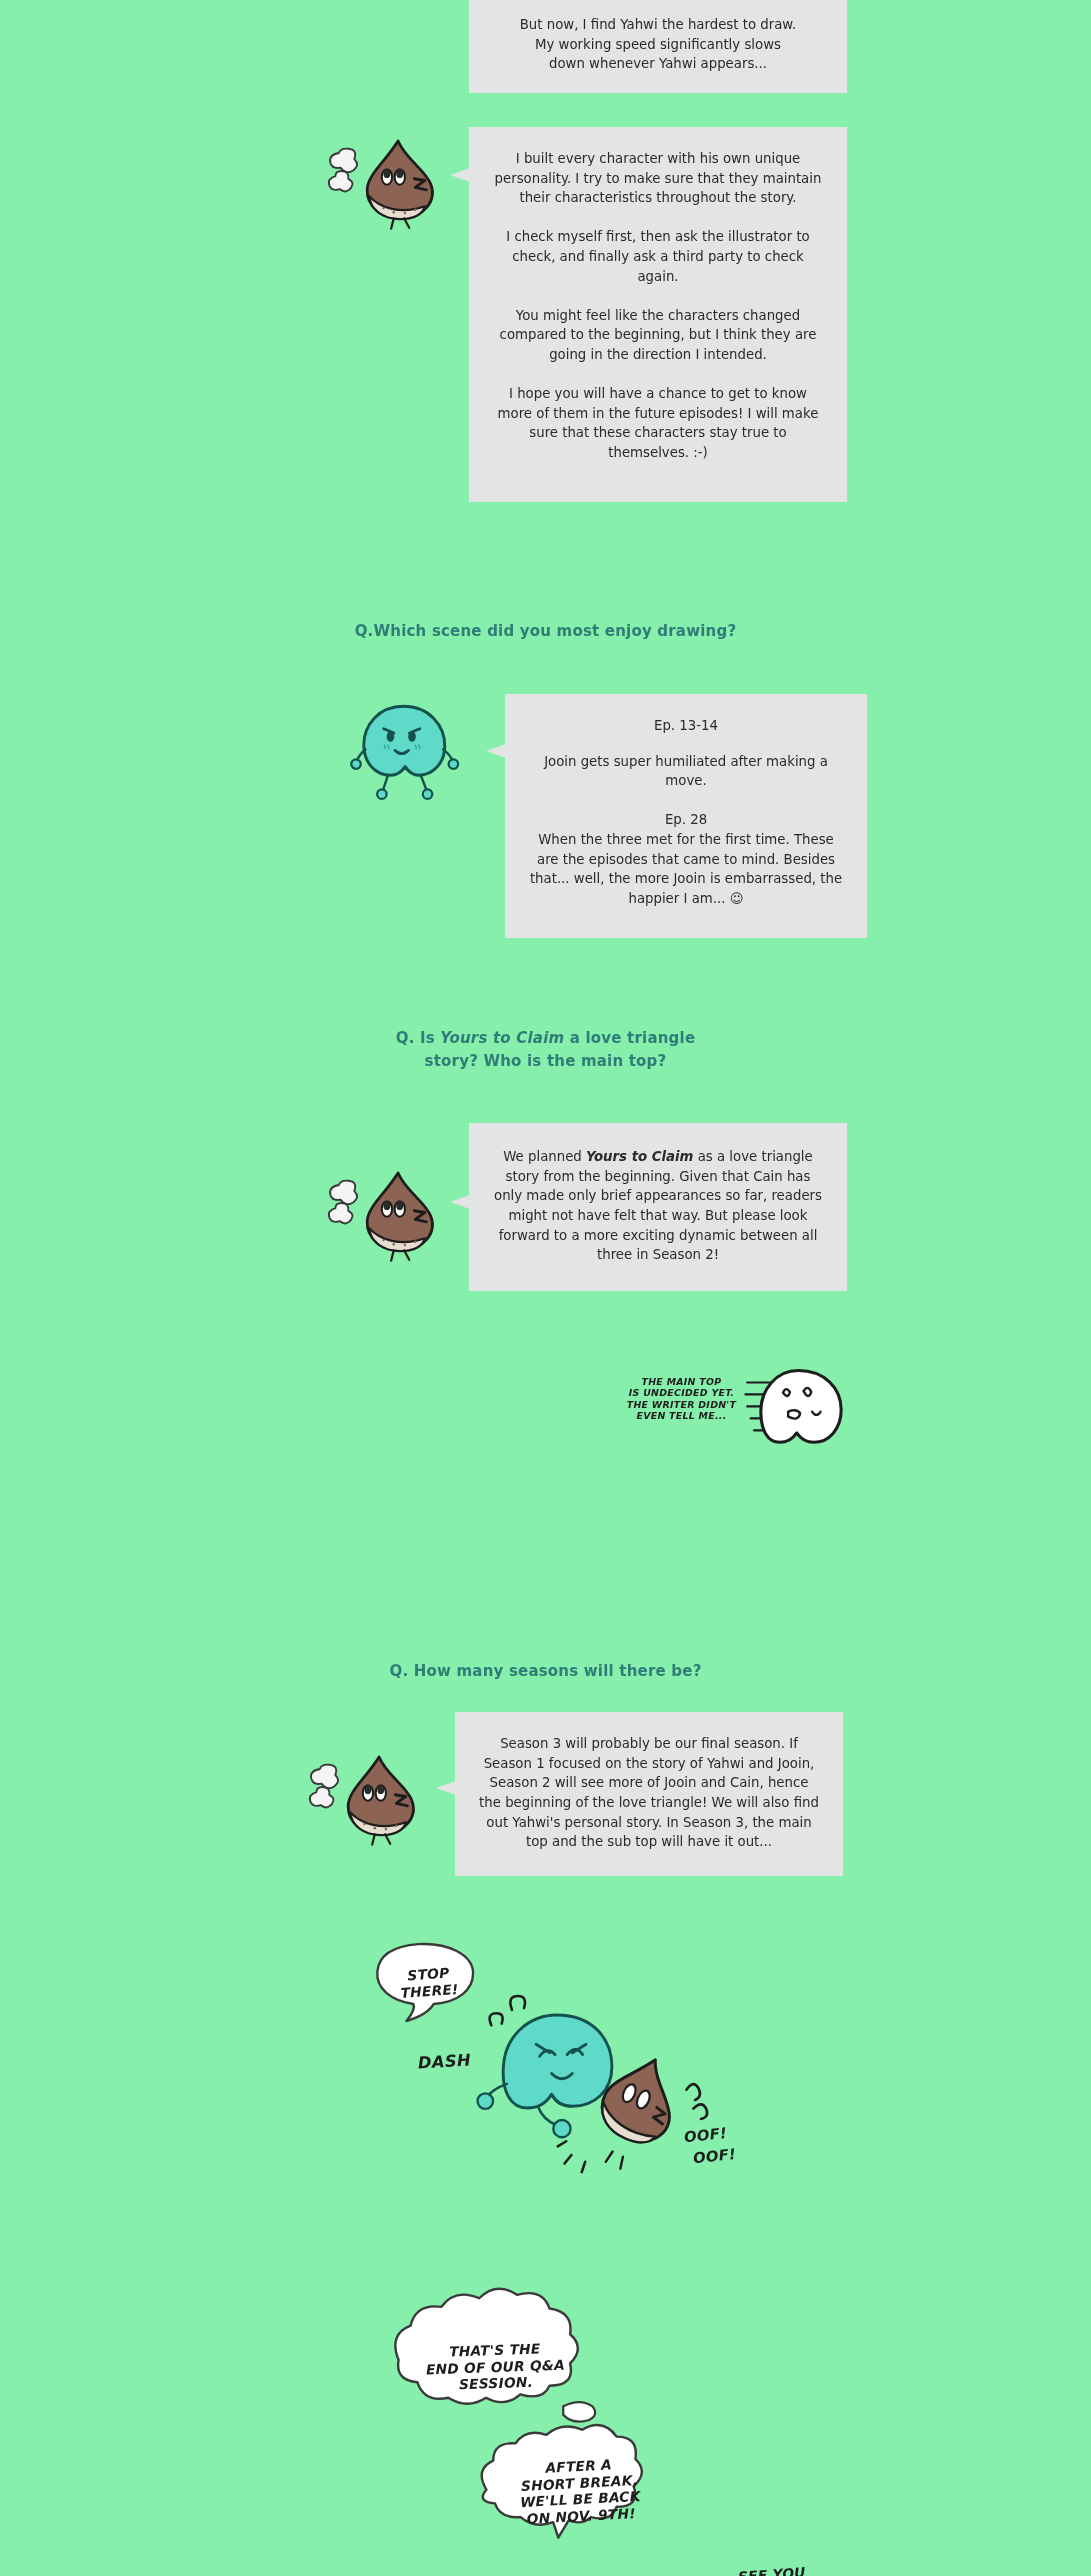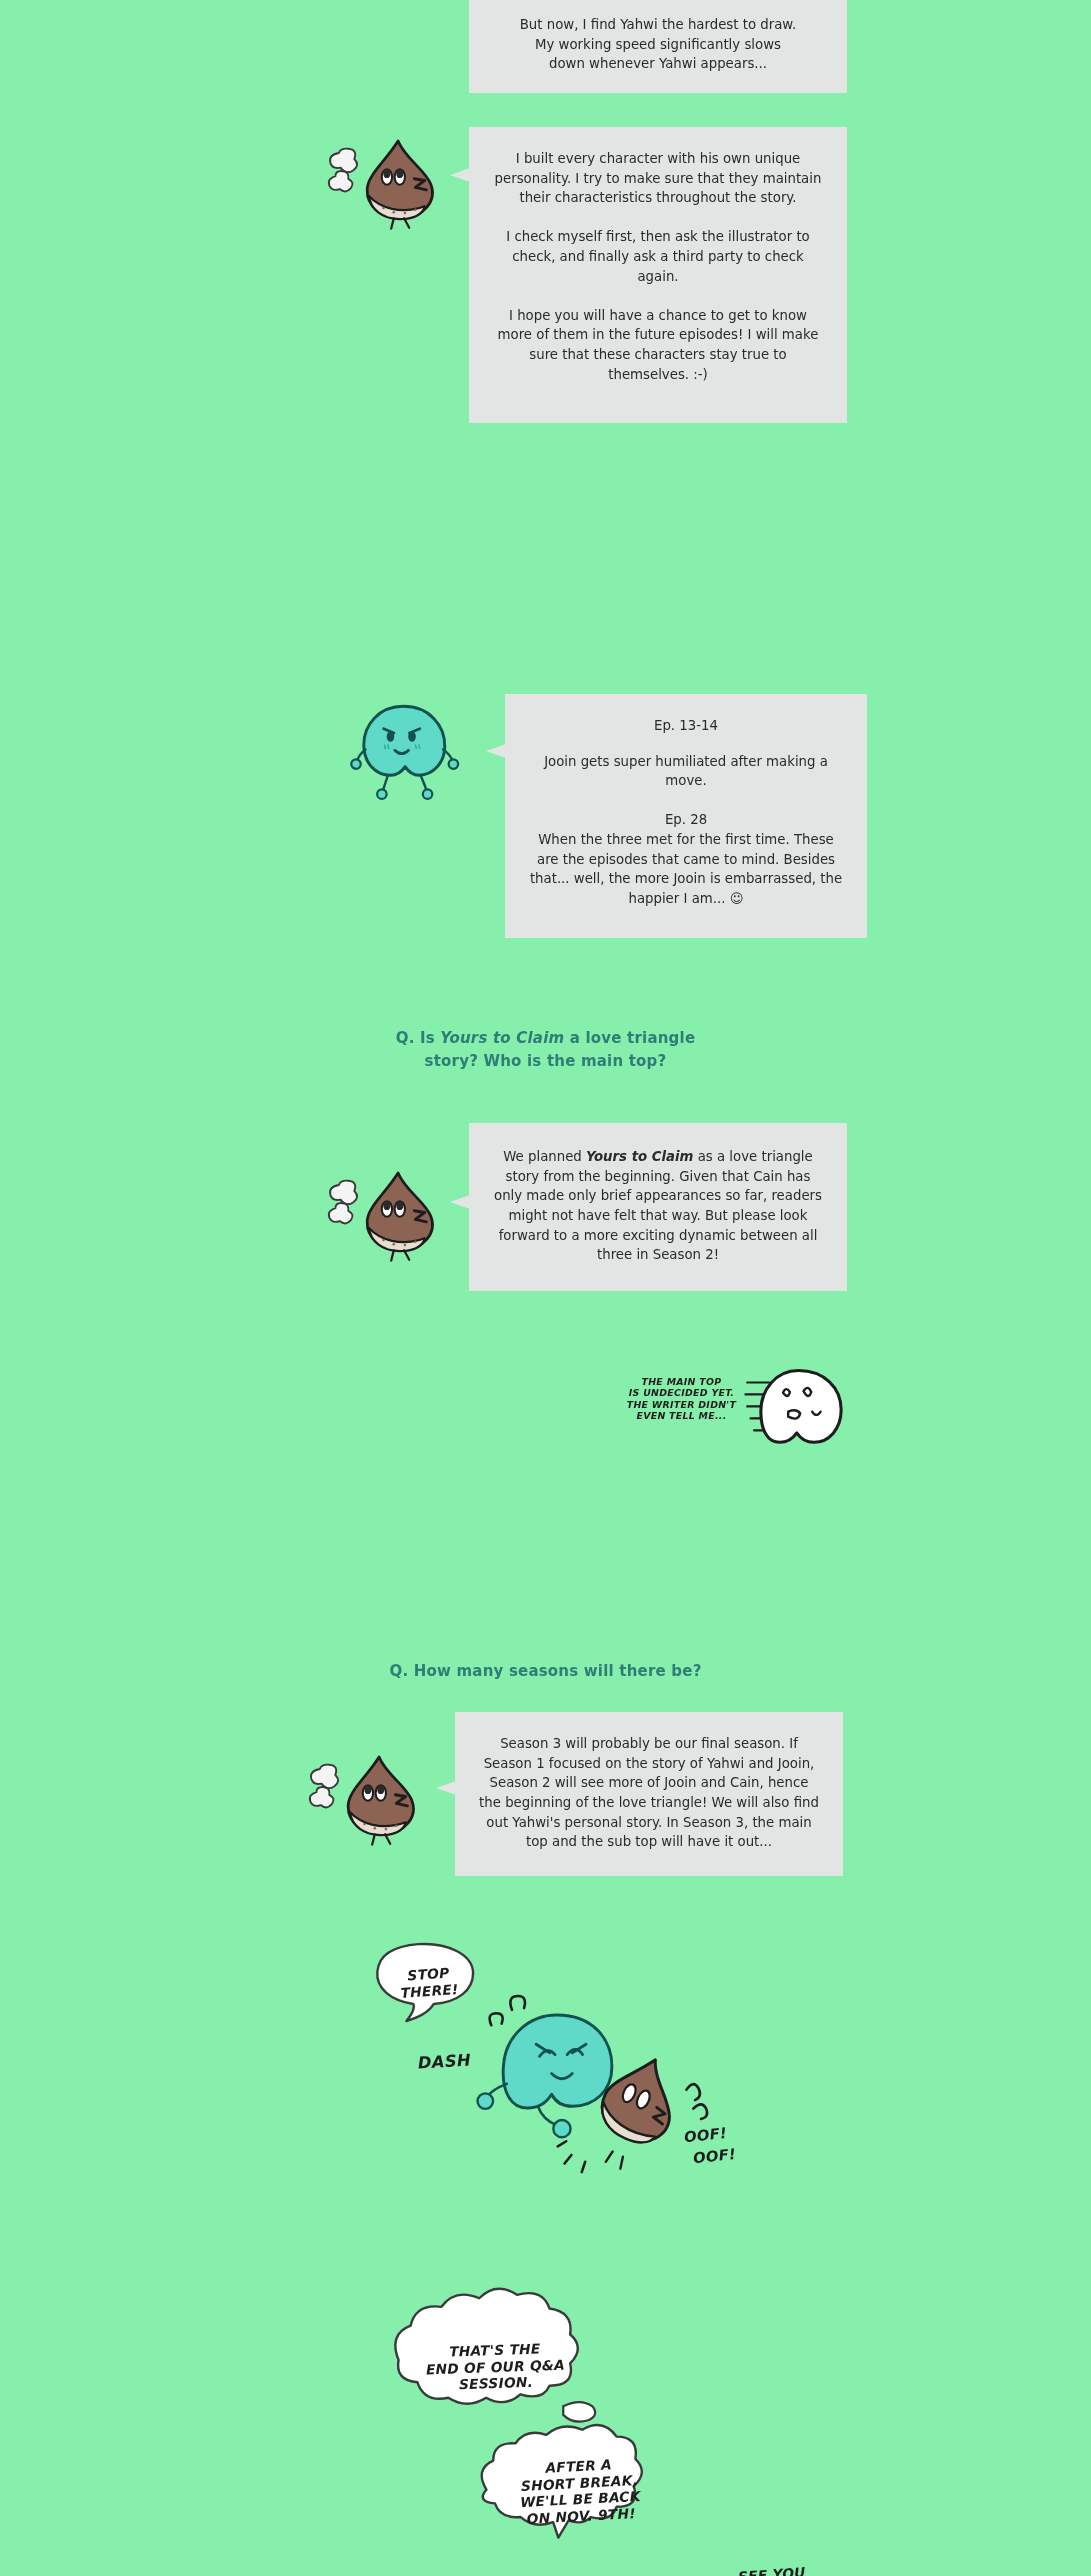--- a/index.html
+++ b/index.html
@@ -120,23 +120,27 @@
       <path d="M112 58 l12 2 l-11 8 l13 3" fill="none" stroke="#1d1d1d" stroke-width="3.4" stroke-linecap="round" stroke-linejoin="round"></path>
 
       <path d="M88 104 l-3 12 M100 104 l6 11" fill="none" stroke="#1d1d1d" stroke-width="2.6" stroke-linecap="round"></path>
     </svg>
   </div>
 
   <div class="tail" style="left:450px; top:168px;"></div>
   <div class="bubble" style="left:469px; top:127px; width:378px; padding:22px 24px 39px;">
     <p>I built every character with his own unique personality. I try to make sure that they maintain their characteristics throughout the story.</p>
     <p>I check myself first, then ask the illustrator to check, and finally ask a third party to check again.</p>
+    <p>You might feel like the characters changed compared to the beginning, but I think they are going in the direction I intended.</p>
     <p>I hope you will have a chance to get to know more of them in the future episodes! I will make sure that these characters stay true to themselves. :-)</p>
   </div>
 
+  <div class="qhead" style="top:620px;">
+    <span>Q.Which scene did you most enjoy drawing?</span>
+  </div>
 
   <div class="art" style="left:350px; top:696px; width:112px; height:112px;">
     <svg width="112" height="112" viewBox="0 0 130 130">
 
       <path d="M62 12 C92 12 110 34 110 58 C110 78 96 92 80 92 C72 92 68 88 64 82
                C60 88 55 92 47 92 C30 92 16 78 16 57 C16 33 34 12 62 12Z" fill="#5fd9c8" stroke="#12514c" stroke-width="3.4" stroke-linejoin="round"></path>
 
       <ellipse cx="47" cy="47" rx="4.4" ry="6" fill="#12514c"></ellipse>
       <ellipse cx="72" cy="47" rx="4.4" ry="6" fill="#12514c"></ellipse>
       <path d="M39 38 l12 5 M81 38 l-12 5" fill="none" stroke="#12514c" stroke-width="3.2" stroke-linecap="round"></path>

